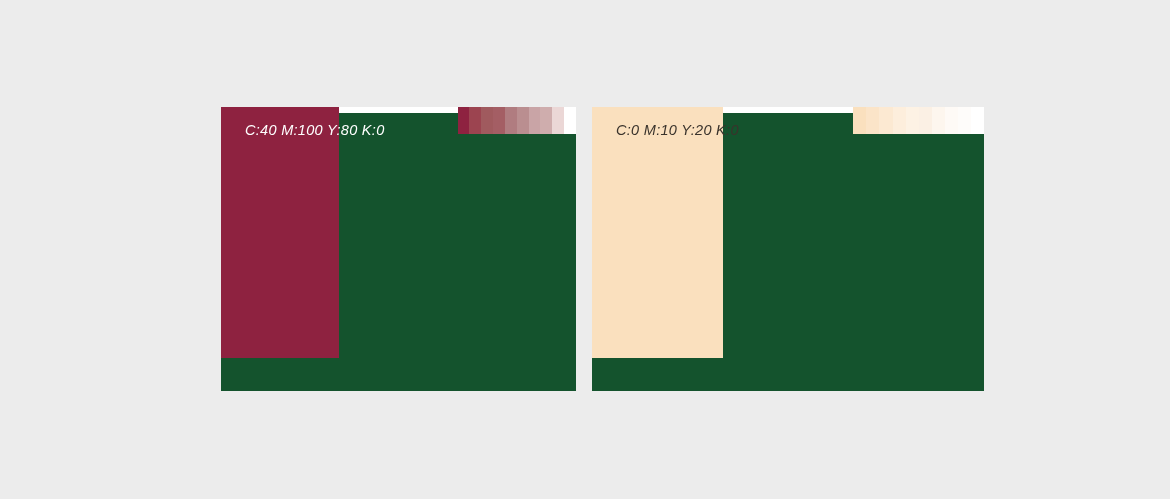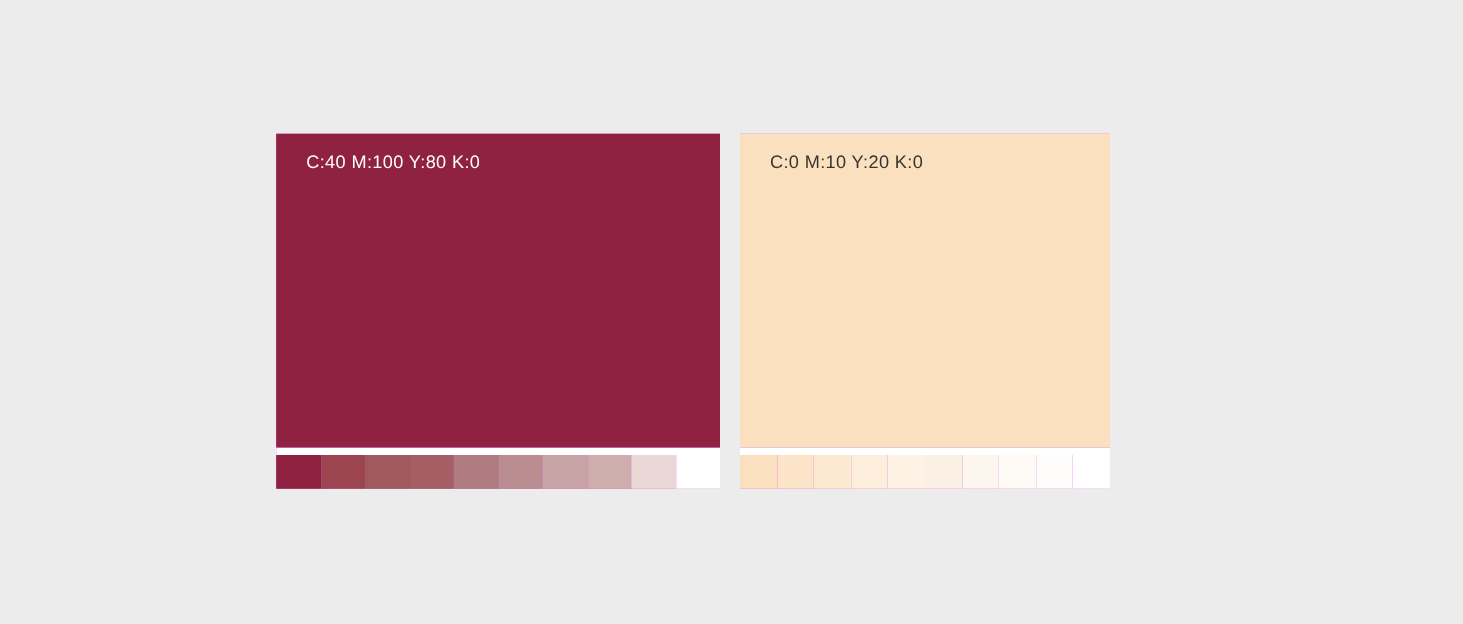--- a/index.html
+++ b/index.html
@@ -16,36 +16,37 @@
   }
 
   .stage {
     position: relative;
     width: 1170px;
     height: 499px;
   }
 
   .swatch-card {
     position: absolute;
-    background: #d946ef;
+    background: #14532d;
     display: flex;
-    flex-direction: column;
+    flex-direction: row;
+    font-style: italic;
   }
 
   .swatch-card.left {
     left: 221px;
     top: 107px;
     width: 355px;
     height: 284px;
   }
 
   .swatch-card.right {
     left: 592px;
     top: 107px;
-    width: 296px;
+    width: 392px;
     height: 284px;
   }
 
   .swatch-main {
     position: relative;
     width: 100%;
     height: 251px;
     box-sizing: border-box;
   }
 

